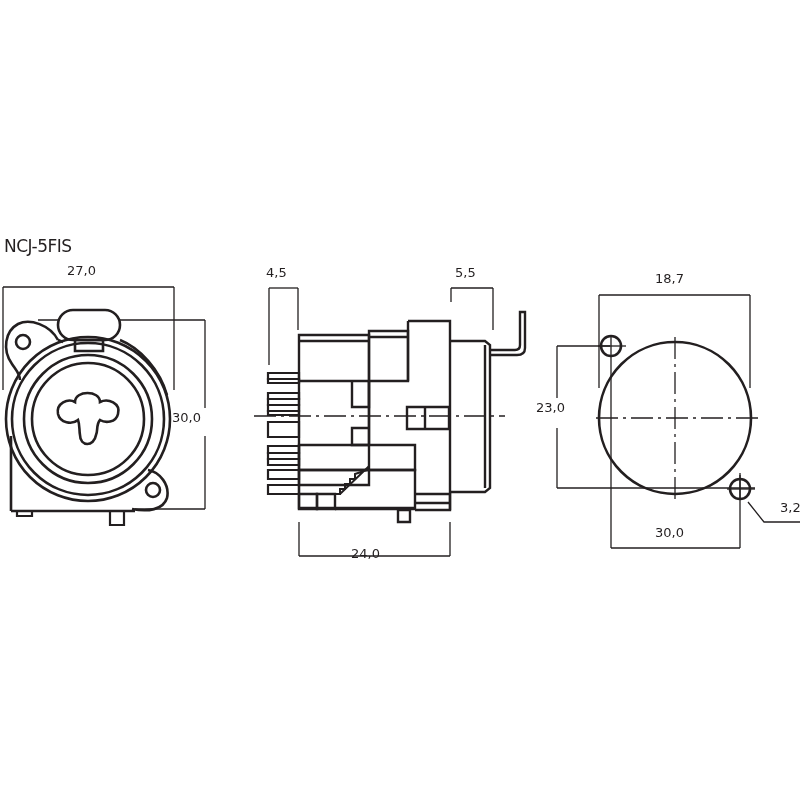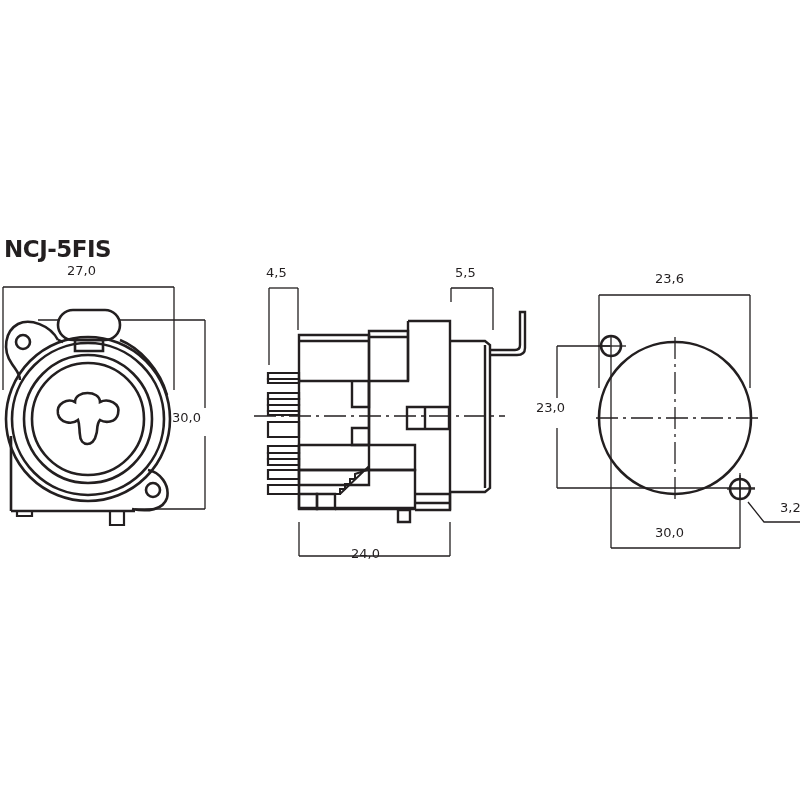--- a/index.html
+++ b/index.html
@@ -1,32 +1,32 @@
 <!DOCTYPE html>
 <html><head>
   <meta charset="utf-8">
   <style>
     html, body { margin: 0; padding: 0; background: #ffffff; }
     body { width: 800px; height: 800px; position: relative; overflow: hidden; }
     #drawing { position: absolute; left: 0; top: 0; width: 800px; height: 800px; }
-    .title { position: absolute; left: 4px; top: 236px; font-family: "DejaVu Sans", sans-serif; font-weight: bold; font-size: 23px; color: #231f20; letter-spacing: -0.5px; }
+    .title { position: absolute; left: 4px; top: 236px; font-family: "DejaVu Sans", sans-serif; font-weight: normal; font-size: 17px; color: #231f20; letter-spacing: -0.5px; }
     .dim { position: absolute; font-family: "DejaVu Sans", sans-serif; font-size: 13px; color: #231f20; white-space: nowrap; }
     svg line, svg rect, svg circle, svg path, svg ellipse, svg polyline { vector-effect: non-scaling-stroke; }
   </style>
 </head>
 <body>
 
 <div class="title">NCJ-5FIS</div>
 
 <div class="dim" style="left:67px; top:263px;">27,0</div>
 <div class="dim" style="left:172px; top:410px;">30,0</div>
 <div class="dim" style="left:266px; top:265px;">4,5</div>
 <div class="dim" style="left:455px; top:265px;">5,5</div>
 <div class="dim" style="left:351px; top:534px;margin-top:12px;">24,0</div>
-<div class="dim" style="left:655px; top:271px;">23,6</div>
+<div class="dim" style="left:655px; top:271px;">18,7</div>
 <div class="dim" style="left:536px; top:400px;">23,0</div>
 <div class="dim" style="left:655px; top:525px;">30,0</div>
 <div class="dim" style="left:769px; top:500px;margin-left:11px;">3,2</div>
 
 <svg id="drawing" viewBox="0 0 800 800" xmlns="http://www.w3.org/2000/svg" fill="none" stroke="#231f20" stroke-linecap="butt">
 
   <g>
 
     <g stroke-width="1.3">
       <line x1="3" y1="287" x2="174" y2="287"></line>

